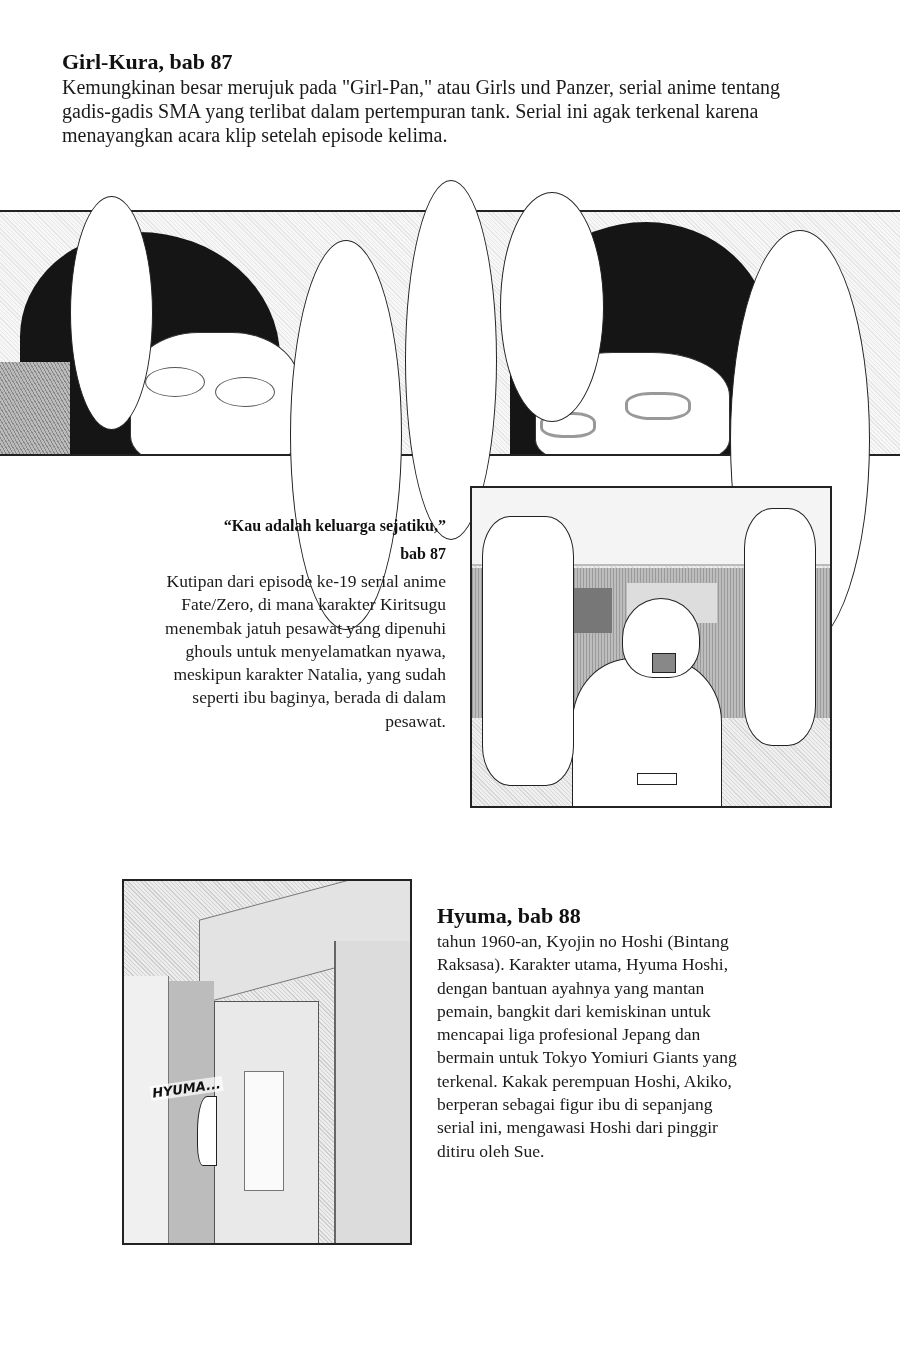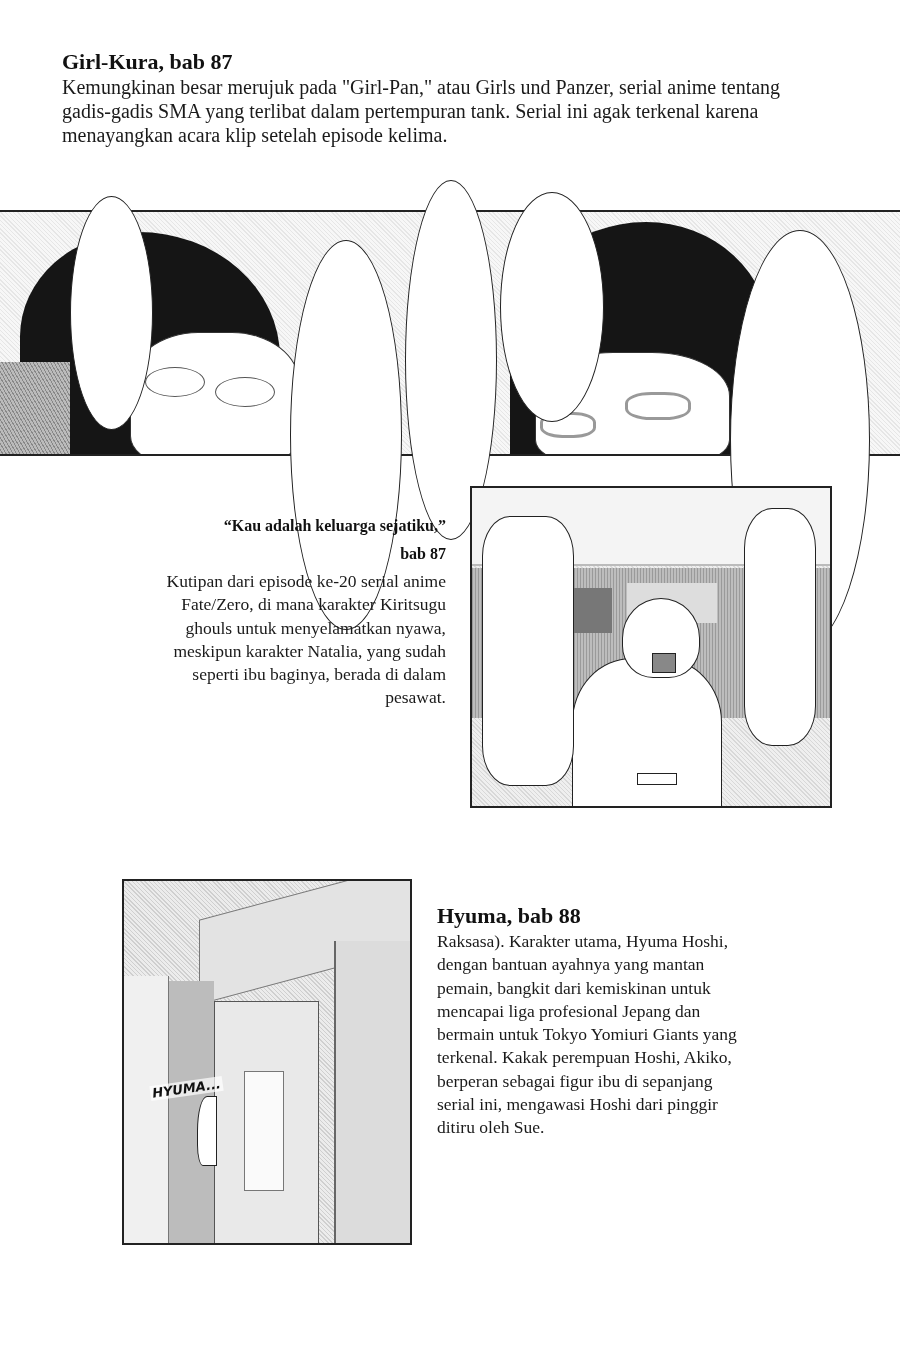--- a/index.html
+++ b/index.html
@@ -77,22 +77,23 @@
   <div class="bubble" style="left:500px;top:22px;width:104px;height:230px;"></div>
   <div class="bubble" style="left:730px;top:60px;width:140px;height:420px;"></div>
 </div>
 
 <section id="note2">
   <div class="note-title">
     <div>“Kau adalah keluarga sejatiku,”</div>
     <div>bab 87</div>
   </div>
   <div class="note-body">
-    <div>Kutipan dari episode ke-20 serial anime</div>
+    <div>Kutipan dari episode ke-19 serial anime</div>
     <div>Fate/Zero, di mana karakter Kiritsugu</div>
+    <div>menembak jatuh pesawat yang dipenuhi</div>
     <div>ghouls untuk menyelamatkan nyawa,</div>
     <div>meskipun karakter Natalia, yang sudah</div>
     <div>seperti ibu baginya, berada di dalam</div>
     <div>pesawat.</div>
   </div>
 </section>
 
 <div id="panel2">
   <div style="position:absolute;left:0;top:0;width:100%;height:78px;background:#f4f4f4;border-bottom:2px solid #bbb;"></div>
   <div style="position:absolute;left:0;top:80px;width:100%;height:150px;background:repeating-linear-gradient(90deg,#9a9a9a 0 1px,#bdbdbd 1px 3px);"></div>
@@ -113,20 +114,21 @@
   <div style="position:absolute;left:90px;top:120px;width:105px;height:250px;background:#e9e9e9;border:1px solid #555;"></div>
   <div style="position:absolute;left:120px;top:190px;width:40px;height:120px;background:#fafafa;border:1px solid #777;"></div>
   <div style="position:absolute;left:210px;top:60px;width:80px;height:310px;background:#dcdcdc;border-left:2px solid #666;"></div>
   <div style="position:absolute;left:73px;top:215px;width:20px;height:70px;background:#fff;border:1px solid #222;border-radius:50% 0 0 30%;"></div>
   <div class="sfx" style="left:26px;top:200px;">HYUMA...</div>
 </div>
 
 <section id="note3">
   <div class="note-title">Hyuma, bab 88</div>
   <div class="note-body">
+    <div>tahun 1960-an, Kyojin no Hoshi (Bintang</div>
     <div>Raksasa). Karakter utama, Hyuma Hoshi,</div>
     <div>dengan bantuan ayahnya yang mantan</div>
     <div>pemain, bangkit dari kemiskinan untuk</div>
     <div>mencapai liga profesional Jepang dan</div>
     <div>bermain untuk Tokyo Yomiuri Giants yang</div>
     <div>terkenal. Kakak perempuan Hoshi, Akiko,</div>
     <div>berperan sebagai figur ibu di sepanjang</div>
     <div>serial ini, mengawasi Hoshi dari pinggir</div>
     <div>ditiru oleh Sue.</div>
   </div>

